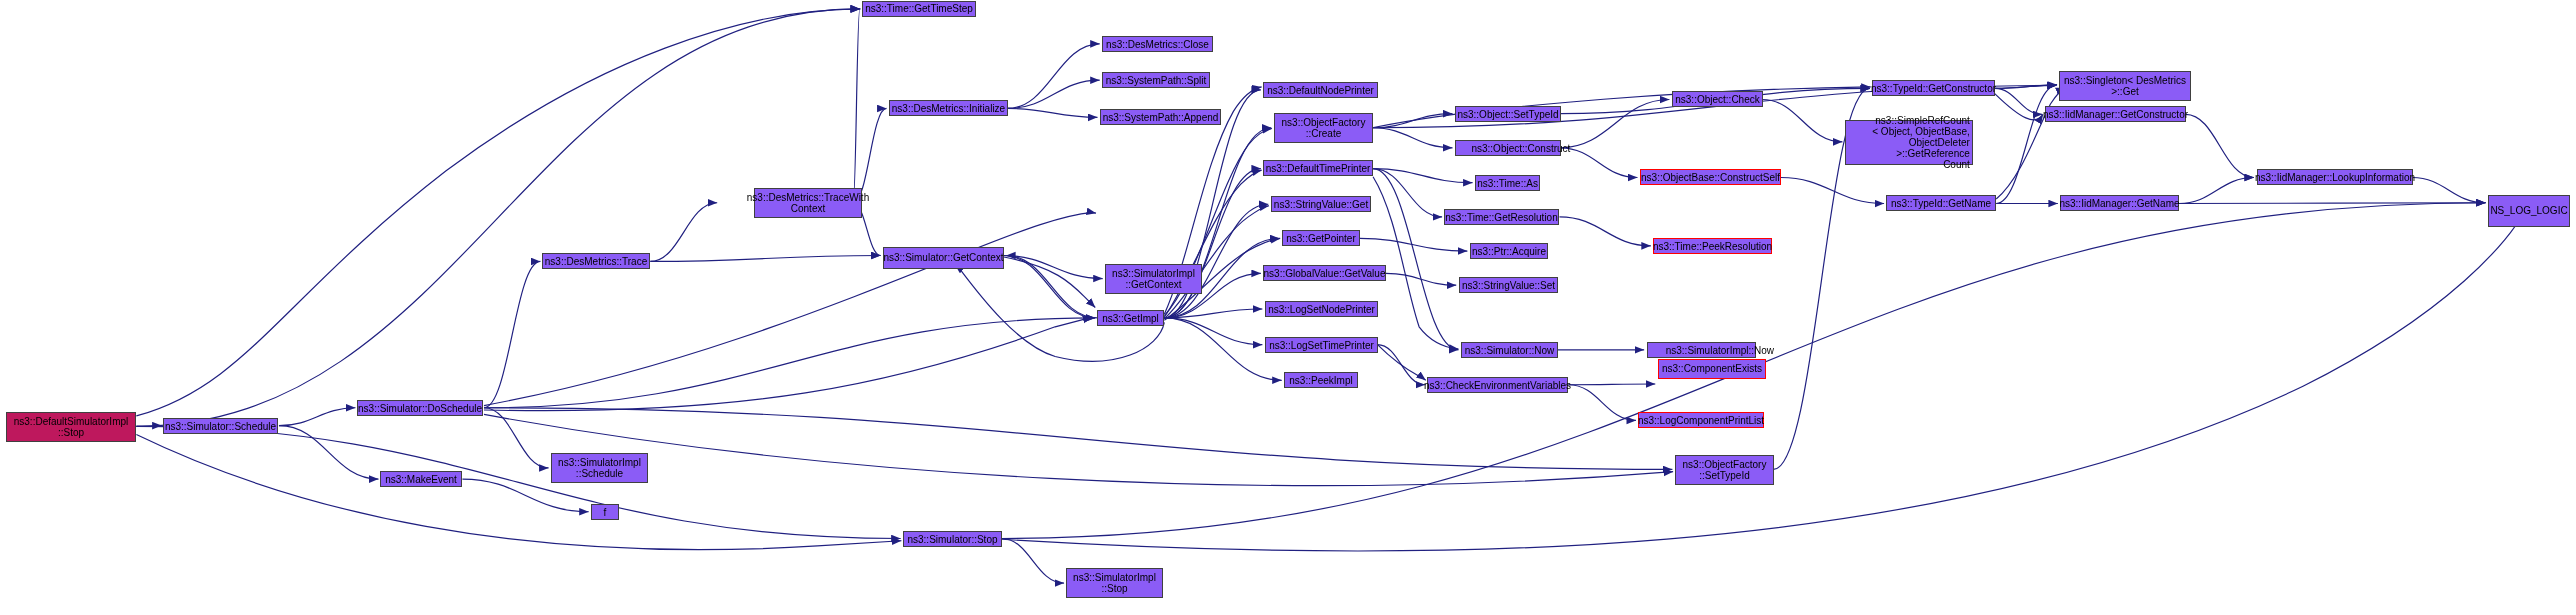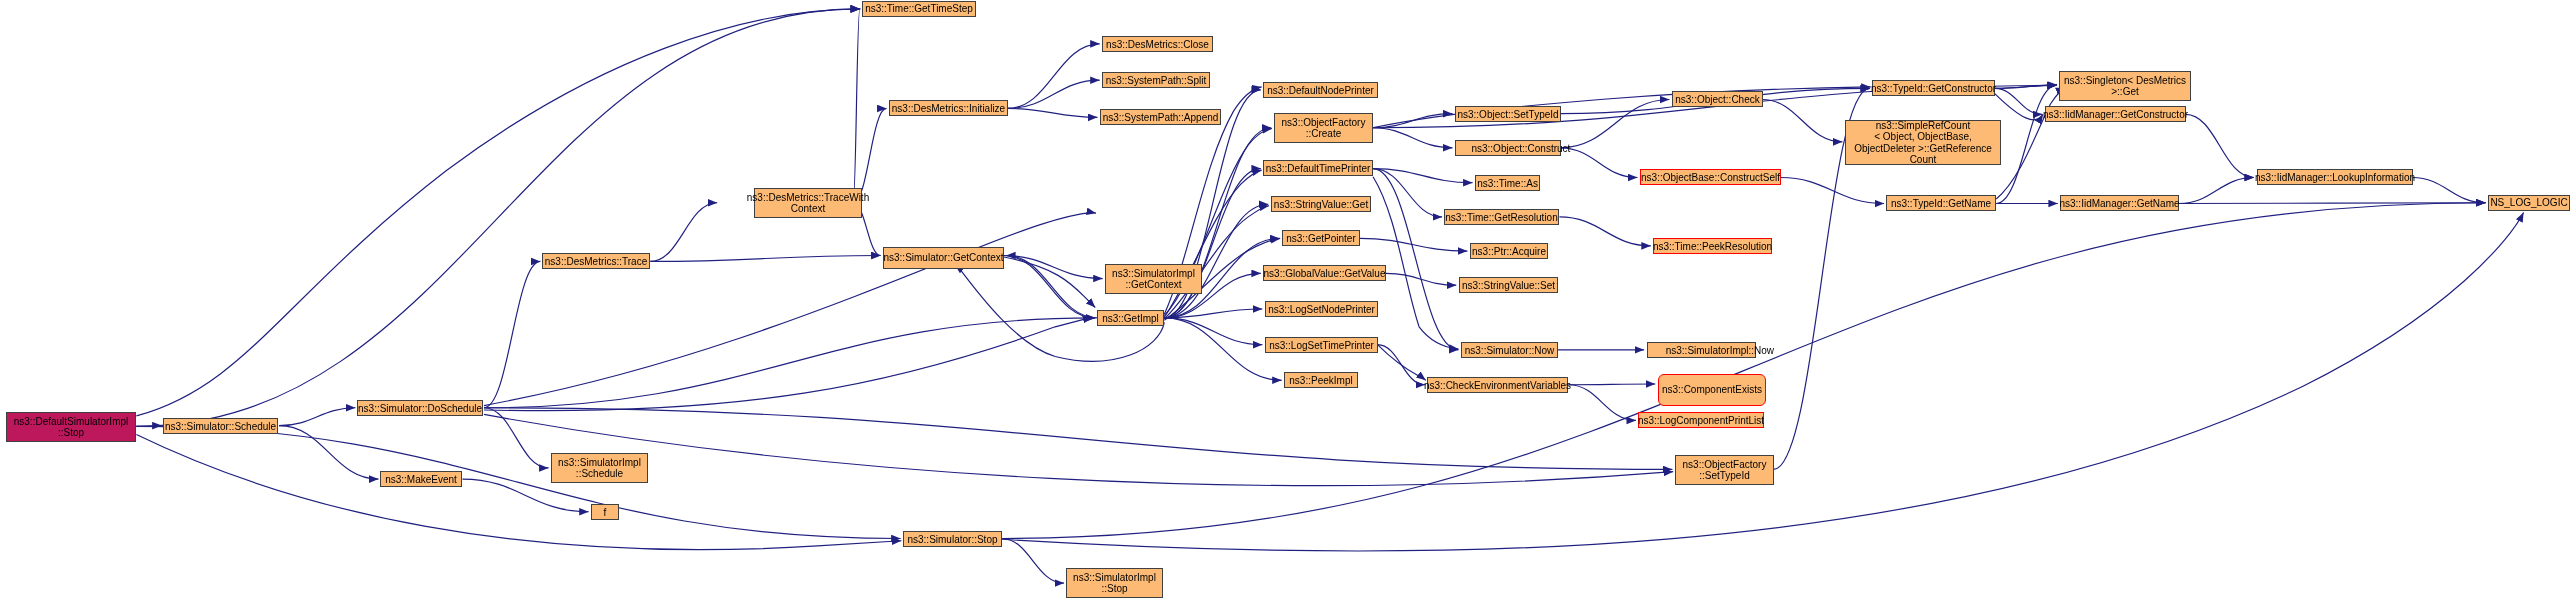--- a/index.html
+++ b/index.html
@@ -1,20 +1,20 @@
 <!DOCTYPE html>
 <html style="font-size:12px"><head>
 <meta charset="utf-8">
 <title>Call Graph</title>
 <style>
   html,body{margin:0;padding:0;background:#ffffff;}
   #canvas{position:relative;width:2576px;height:615px;background:#ffffff;
           font-family:"Liberation Sans", sans-serif;}
   svg.edges{position:absolute;left:0;top:0;width:2576px;height:615px;overflow:visible;}
-  .node{position:absolute;box-sizing:border-box;background:#fdba74;
+  .node{position:absolute;box-sizing:border-box;background:#8b5cf6;
         border:0.7px solid #404040;display:flex;align-items:center;
         justify-content:center;text-align:center;line-height:1.12;
         color:#000000;font-size:10px;white-space:pre-line;padding:0.7px 2.2px;}
   .node.root{background:#be185d;border:0.7px solid #404040;}
   .node.red{border:0.7px solid #ff0000;}
   .edge{fill:none;stroke:#202080;stroke-width:1.6px;}
   .arrowfill{fill:#202080;}
 </style>
 </head>
 <body>
@@ -150,29 +150,29 @@
       <div class="node" style="left: 1470px; top: 243px; width: 78px; height: 16.3px;">ns3::Ptr::Acquire</div>
       <div class="node" style="left: 1459px; top: 277px; width: 99px; height: 16.3px;">ns3::StringValue::Set</div>
       <div class="node" style="left: 1461px; top: 342px; width: 97px; height: 16.3px;">ns3::Simulator::Now</div>
       <div class="node" style="left: 1427px; top: 377px; width: 141px; height: 16.3px;">ns3::CheckEnvironmentVariables</div>
       <div class="node" style="left: 1675px; top: 455px; width: 99px; height: 30px;">ns3::ObjectFactory
 ::SetTypeId</div>
       <div class="node" style="left: 1672px; top: 91px; width: 91px; height: 16.3px;">ns3::Object::Check</div>
       <div class="node red" style="left: 1640px; top: 169px; width: 141px; height: 16.3px;">ns3::ObjectBase::ConstructSelf</div>
       <div class="node red" style="left: 1653px; top: 238px; width: 119px; height: 16.3px;">ns3::Time::PeekResolution</div>
       <div class="node" style="left: 1647px; top: 342px; width: 109px; height: 16.3px; padding-left: 39px;">ns3::SimulatorImpl::Now</div>
-      <div class="node red" style="left: 1658px; top: 374px; width: 108px; height: 32px; border-radius: 6px;">ns3::ComponentExists</div>
+      <div class="node red" style="left: 1658px; top: 359px; width: 108px; height: 20px;">ns3::ComponentExists</div>
       <div class="node red" style="left: 1638px; top: 412px; width: 126px; height: 16.3px;">ns3::LogComponentPrintList</div>
       <div class="node" style="left: 1872px; top: 80px; width: 123px; height: 16.3px;">ns3::TypeId::GetConstructor</div>
-      <div class="node" style="left: 1845px; top: 120px; width: 156px; height: 45px;">ns3::SimpleRefCount
+      <div class="node" style="left: 1845px; top: 120px; width: 128px; height: 45px; text-align: right;">ns3::SimpleRefCount
 &lt; Object, ObjectBase,
 ObjectDeleter &gt;::GetReference
 Count</div>
       <div class="node" style="left: 1886px; top: 195px; width: 110px; height: 16.3px;">ns3::TypeId::GetName</div>
       <div class="node" style="left: 2059px; top: 71px; width: 132px; height: 30px;">ns3::Singleton&lt; DesMetrics
 &gt;::Get</div>
       <div class="node" style="left: 2045px; top: 106px; width: 141px; height: 16.3px;">ns3::IidManager::GetConstructor</div>
       <div class="node" style="left: 2060px; top: 195px; width: 119px; height: 16.3px;">ns3::IidManager::GetName</div>
       <div class="node" style="left: 2257px; top: 169px; width: 156px; height: 16.3px;">ns3::IidManager::LookupInformation</div>
-      <div class="node" style="left: 2488px; top: 195px; width: 82px; height: 16px;">NS_LOG_LOGIC</div>
+      <div class="node" style="left: 2488px; top: 195px; width: 82px; height: 32px;">NS_LOG_LOGIC</div>
     </div>
 </div>
 
 
 </body></html>

